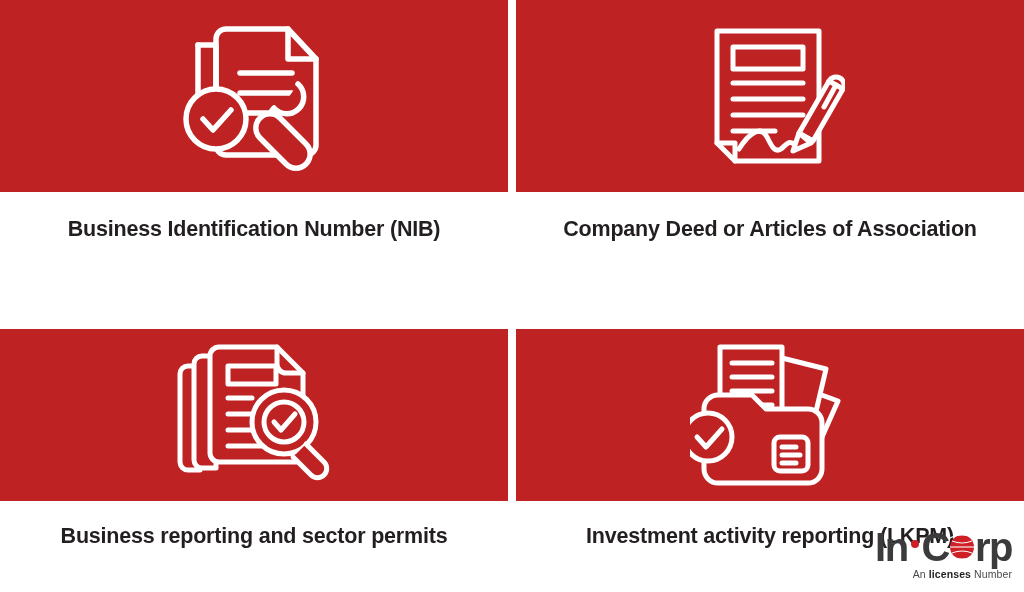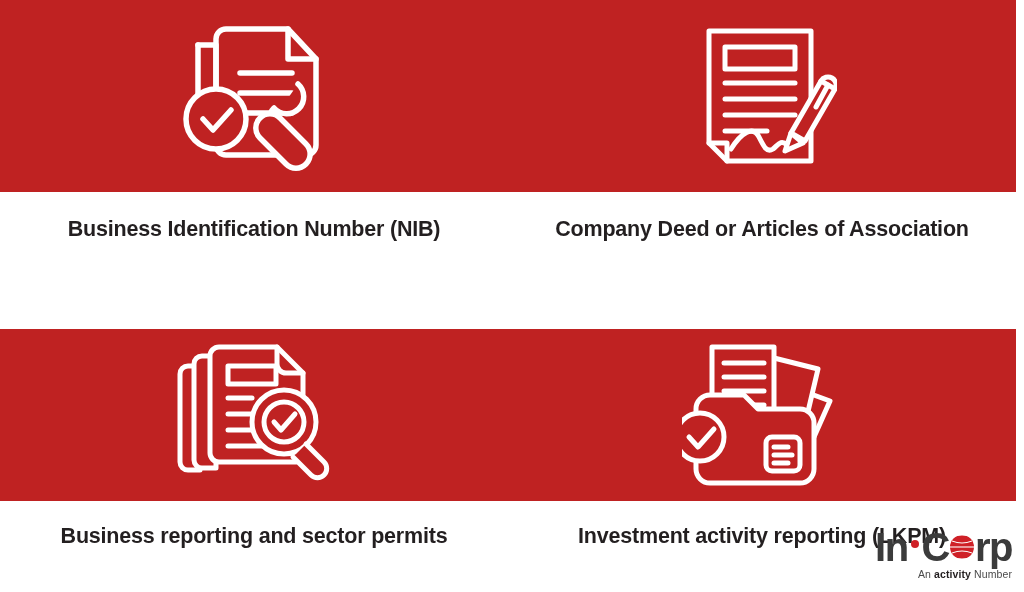--- a/index.html
+++ b/index.html
@@ -31,20 +31,21 @@
     width: 1024px;
     display: flex;
     flex-wrap: wrap;
   }
 
   .card {
     width: 508px;
     box-sizing: border-box;
   }
   .card.right {
+    margin-left: 8px;
   }
   .card.row2 {
     margin-top: 88px;
   }
 
   .panel {
     width: 508px;
     height: 192px;
     background: #bf2222;
     display: flex;
@@ -272,16 +273,16 @@
         <svg width="26" height="26" viewBox="0 0 26 26">
           <circle cx="13" cy="13" r="12" fill="#cf2027"></circle>
           <path d="M13 1 a18 12 0 0 0 0 24 a18 12 0 0 0 0 -24z" fill="none" stroke="#ffffff" stroke-width="1.1"></path>
           <path d="M1 13 h24" fill="none" stroke="#ffffff" stroke-width="1.1"></path>
           <path d="M3 7 q10 4 20 0" fill="none" stroke="#ffffff" stroke-width="1"></path>
           <path d="M3 19 q10 -4 20 0" fill="none" stroke="#ffffff" stroke-width="1"></path>
         </svg>
       </span>
       <span class="logo-word">rp</span>
     </div>
-    <div class="tagline"><span>An </span><span class="brandbold">activity</span><span> Number</span></div>
+    <div class="tagline"><span>An </span><span class="brandbold">licenses</span><span> Number</span></div>
   </div>
 
 </div>
 
 </body></html>

